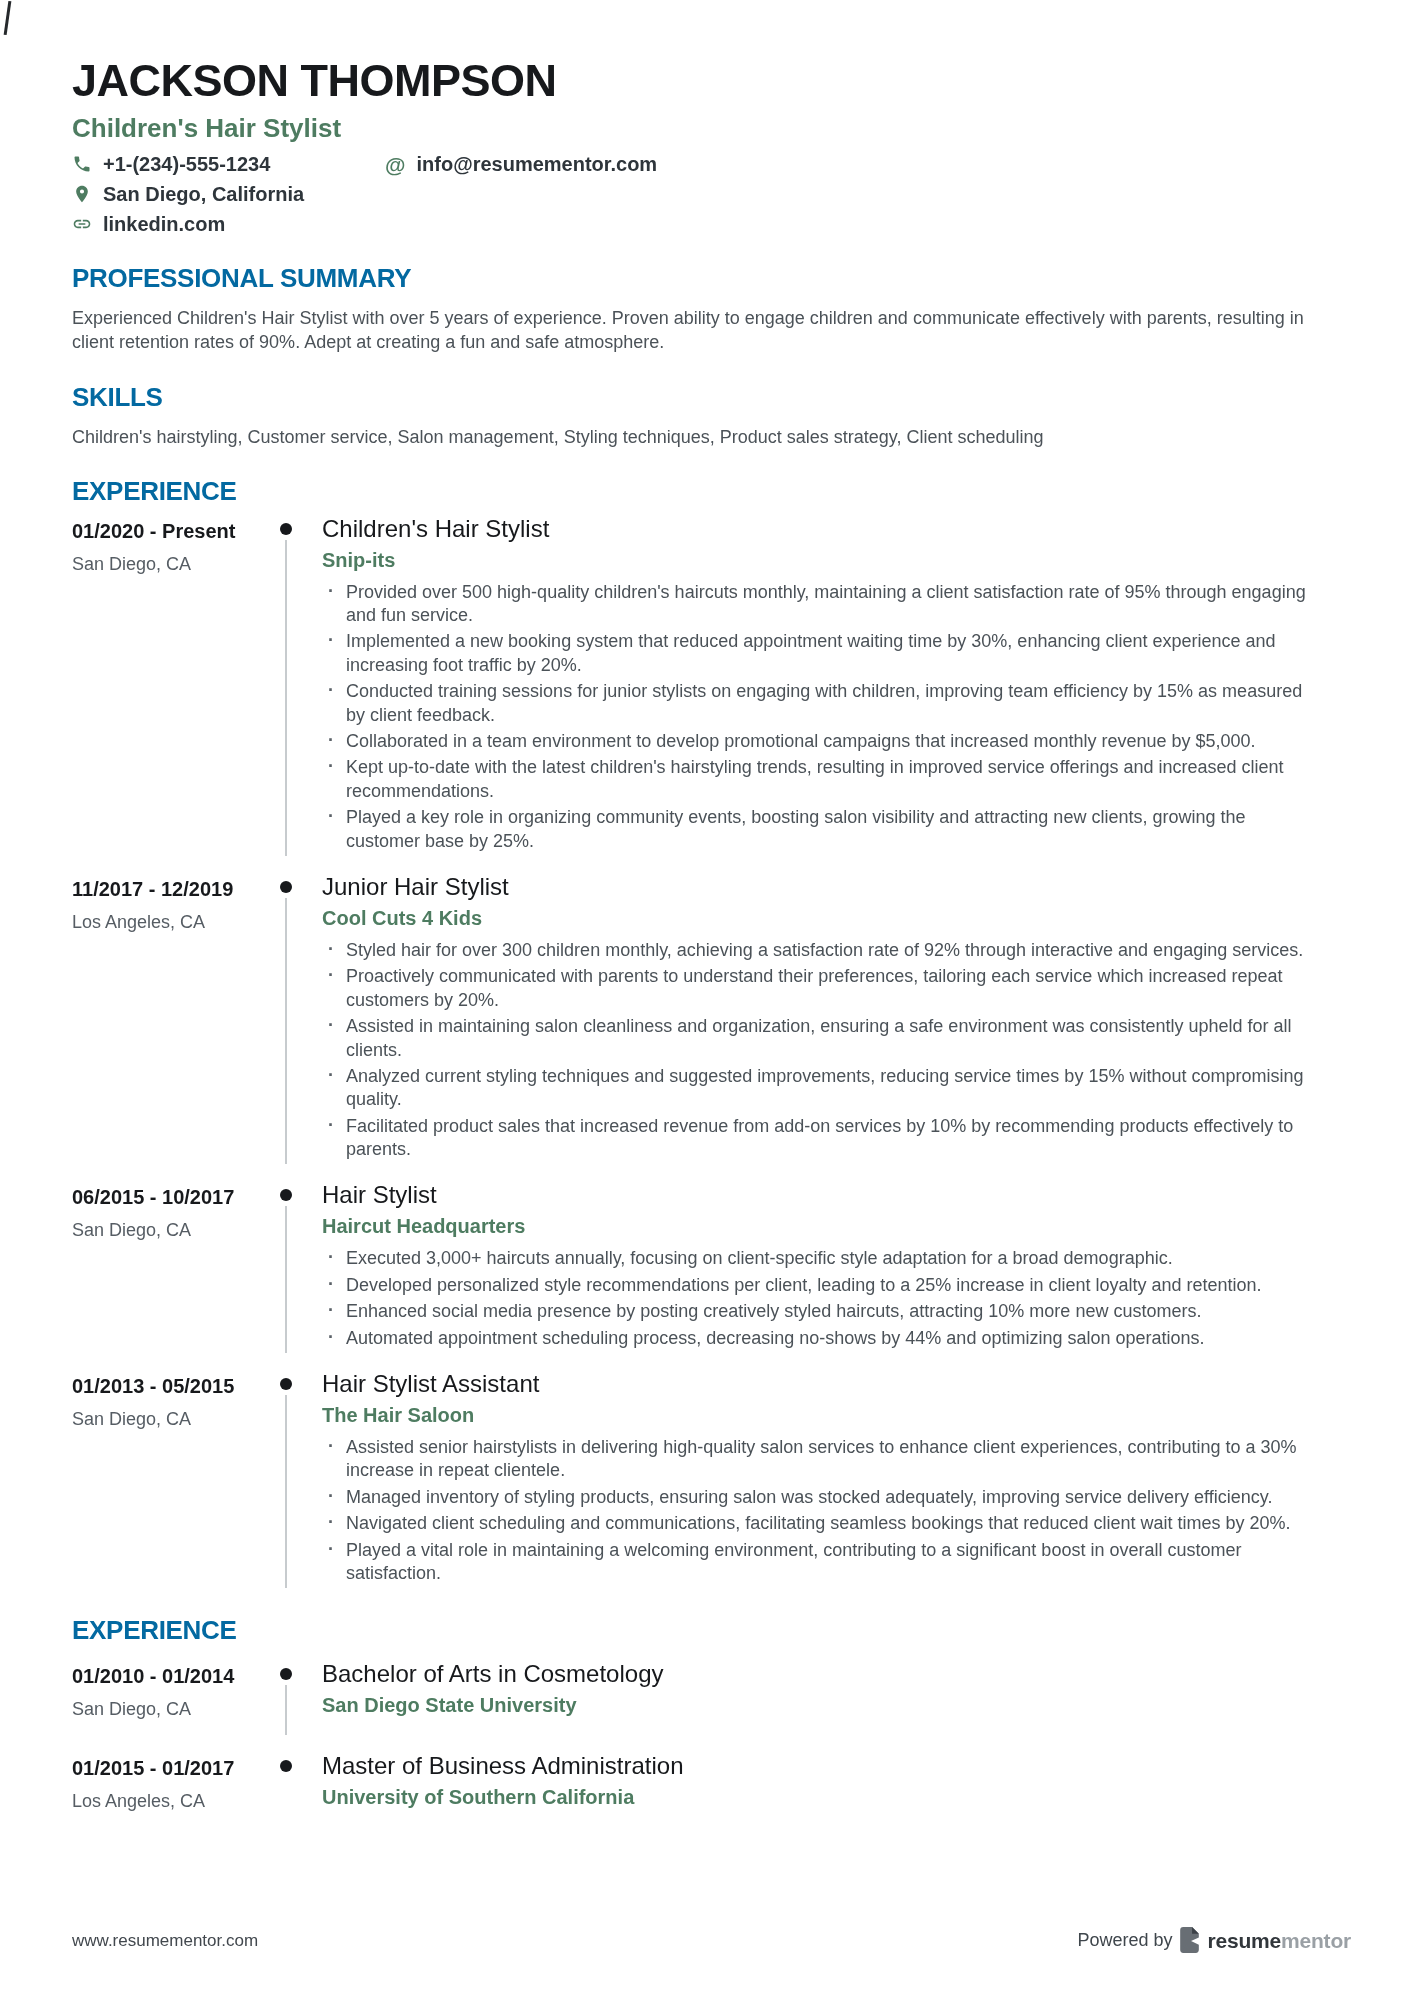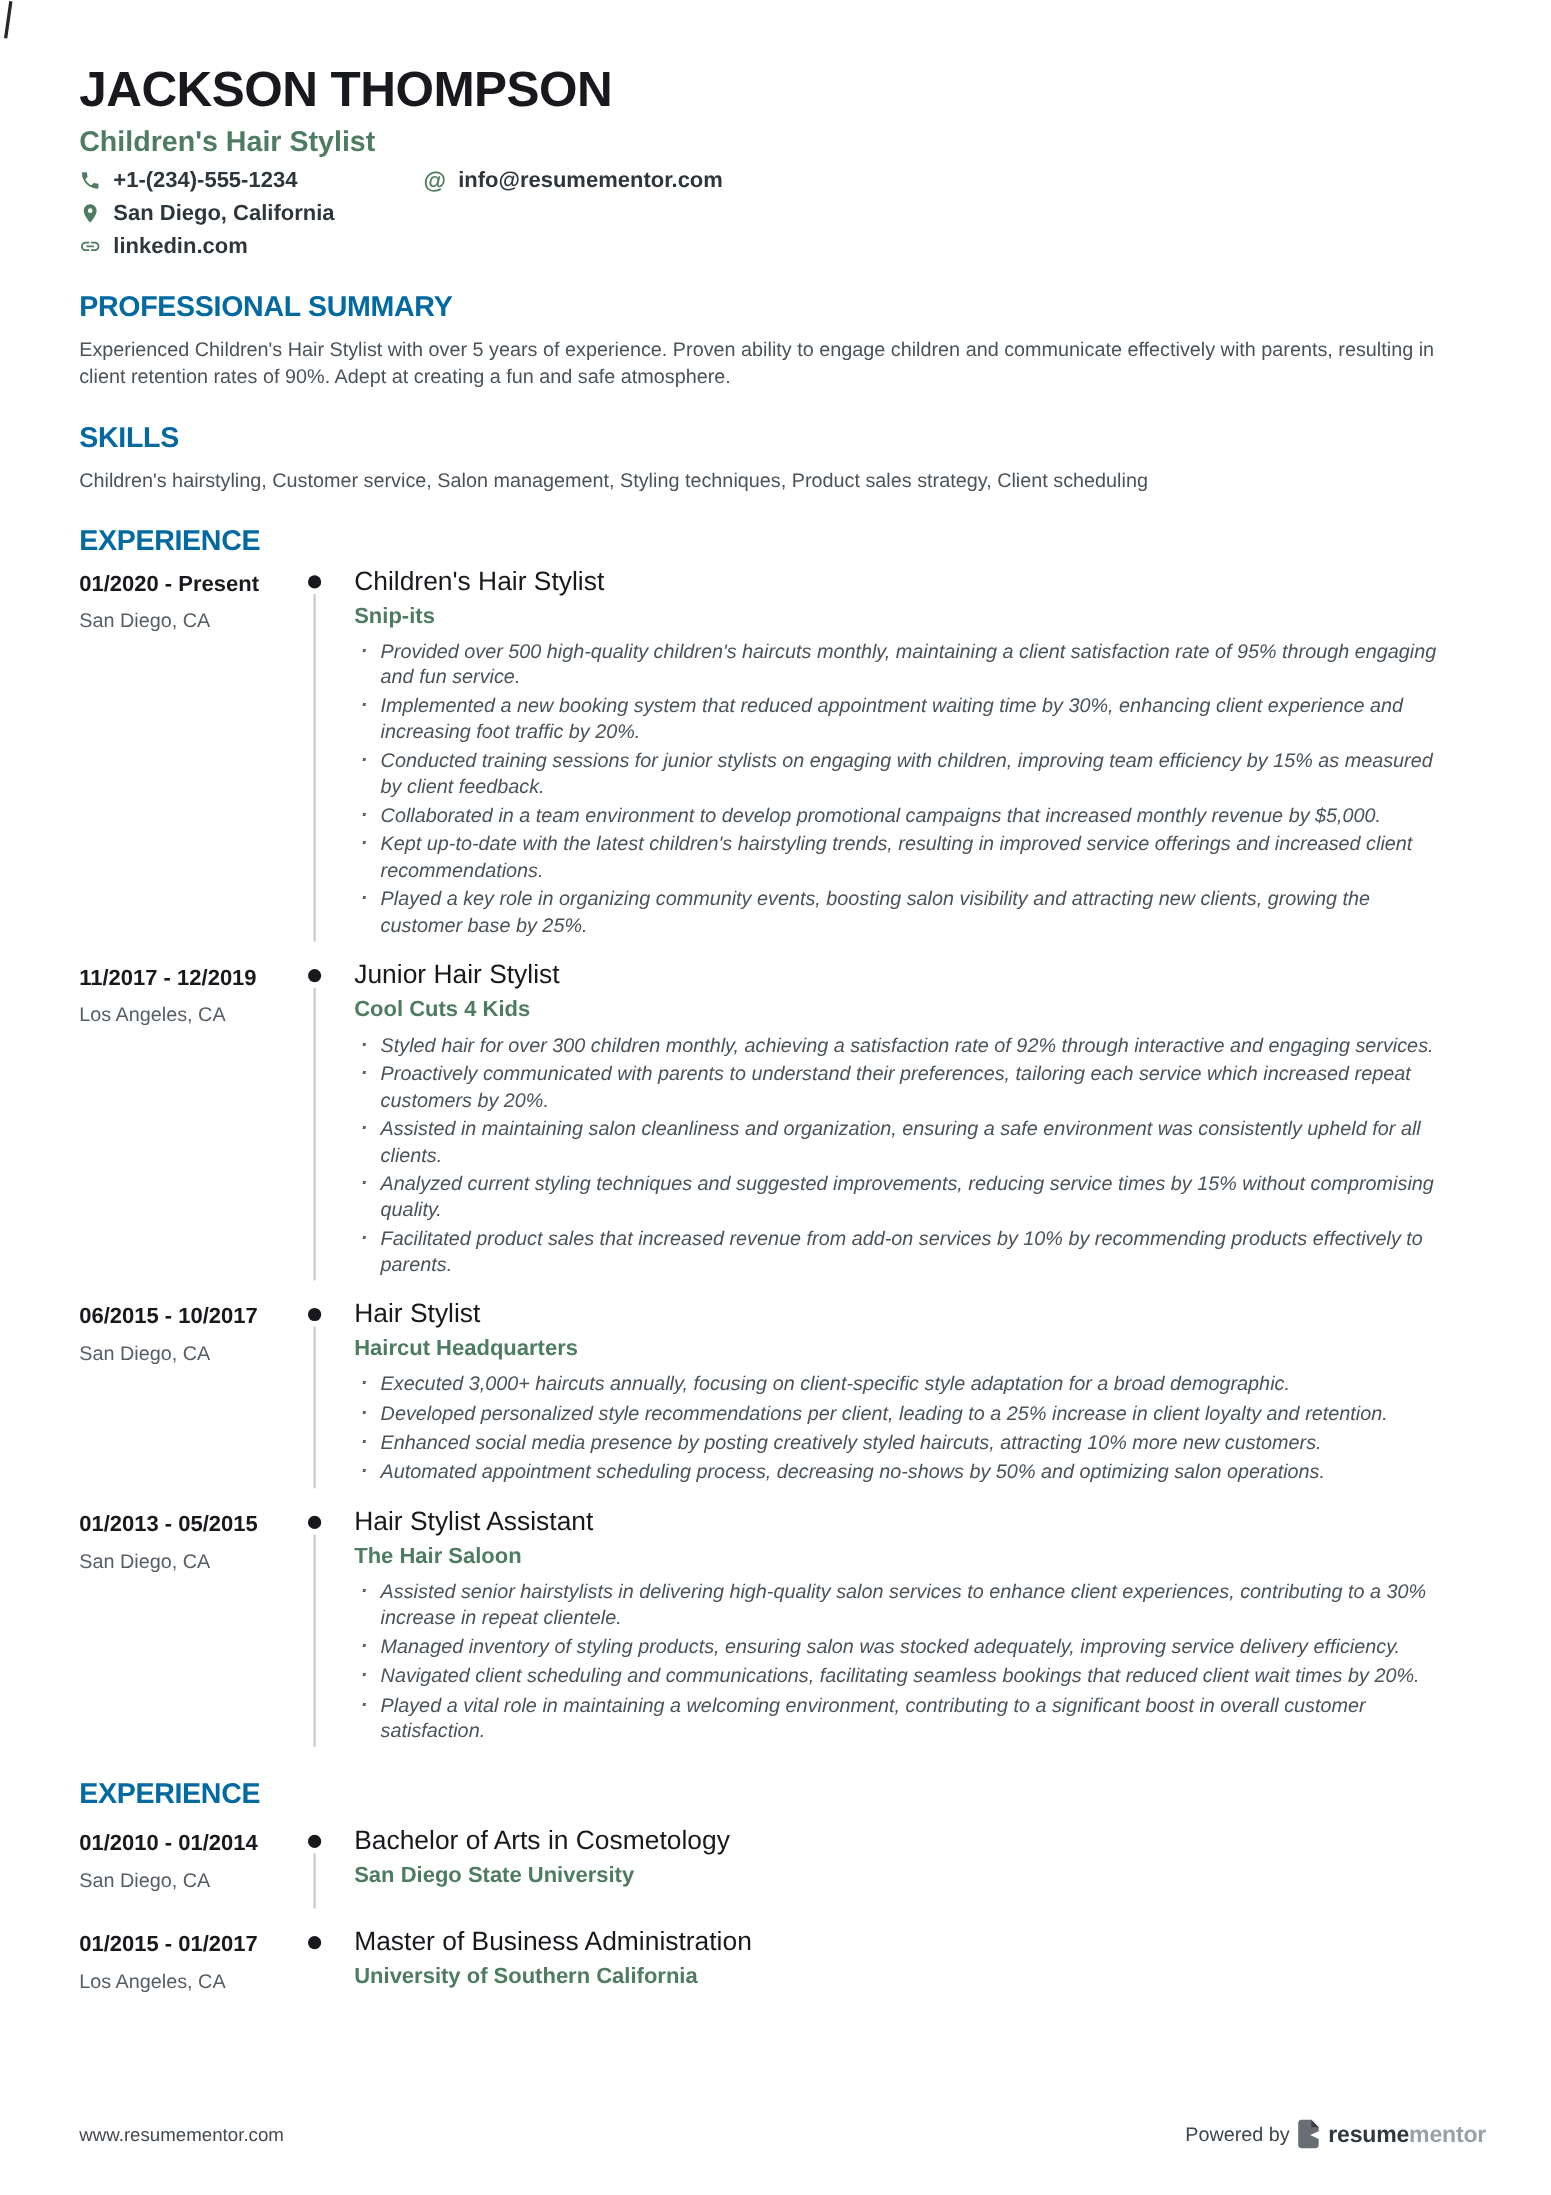--- a/index.html
+++ b/index.html
@@ -54,21 +54,21 @@
   .entries { margin-top: 6px; }
   .entry { display: grid; grid-template-columns: 178px 72px 1fr; }
   .entry + .entry { margin-top: 16px; }
   .entry-date { font-size: 20px; font-weight: 700; color: #17191c; line-height: 1.3; padding-top: 4px; }
   .entry-loc { margin-top: 10px; font-size: 18px; color: #565d64; }
   .tlcol { display: flex; flex-direction: column; align-items: center; }
   .tl-dot { width: 12px; height: 12px; border-radius: 50%; background: #17191c; margin-top: 9px; flex: 0 0 auto; }
   .tl-line { width: 2px; flex: 1 1 auto; background: #c7cbce; margin-top: 5px; }
   .job-title { font-size: 24px; font-weight: 500; color: #17191c; line-height: 1.25; }
   .company { margin-top: 5px; font-size: 20px; font-weight: 700; color: #4e7c61; }
-  .bullets { list-style: none; margin: 9px 0 0 0; padding: 0; font-style: italic; }
+  .bullets { list-style: none; margin: 9px 0 0 0; padding: 0; }
   .bullets li {
     position: relative; padding-left: 24px; margin-bottom: 3px;
     font-size: 18px; line-height: 1.3; color: #4b5258;
   }
   .bullets li::before {
     content: "\00B7"; position: absolute; left: 6px; top: -1px;
     font-weight: 700; color: #5a6167;
   }
   .edu-degree { font-size: 24px; font-weight: 500; color: #17191c; line-height: 1.25; }
   .edu-school { margin-top: 5px; font-size: 20px; font-weight: 700; color: #4e7c61; }
@@ -197,21 +197,21 @@
           <span class="tl-dot"></span>
           <span class="tl-line"></span>
         </div>
         <div>
           <div class="job-title">Hair Stylist</div>
           <div class="company">Haircut Headquarters</div>
           <ul class="bullets">
             <li>Executed 3,000+ haircuts annually, focusing on client-specific style adaptation for a broad demographic.</li>
             <li>Developed personalized style recommendations per client, leading to a 25% increase in client loyalty and retention.</li>
             <li>Enhanced social media presence by posting creatively styled haircuts, attracting 10% more new customers.</li>
-            <li>Automated appointment scheduling process, decreasing no-shows by 50% and optimizing salon operations.</li>
+            <li>Automated appointment scheduling process, decreasing no-shows by 44% and optimizing salon operations.</li>
           </ul>
         </div>
       </div>
 
       <div class="entry">
         <div>
           <div class="entry-date">01/2013 - 05/2015</div>
           <div class="entry-loc">San Diego, CA</div>
         </div>
         <div class="tlcol">

